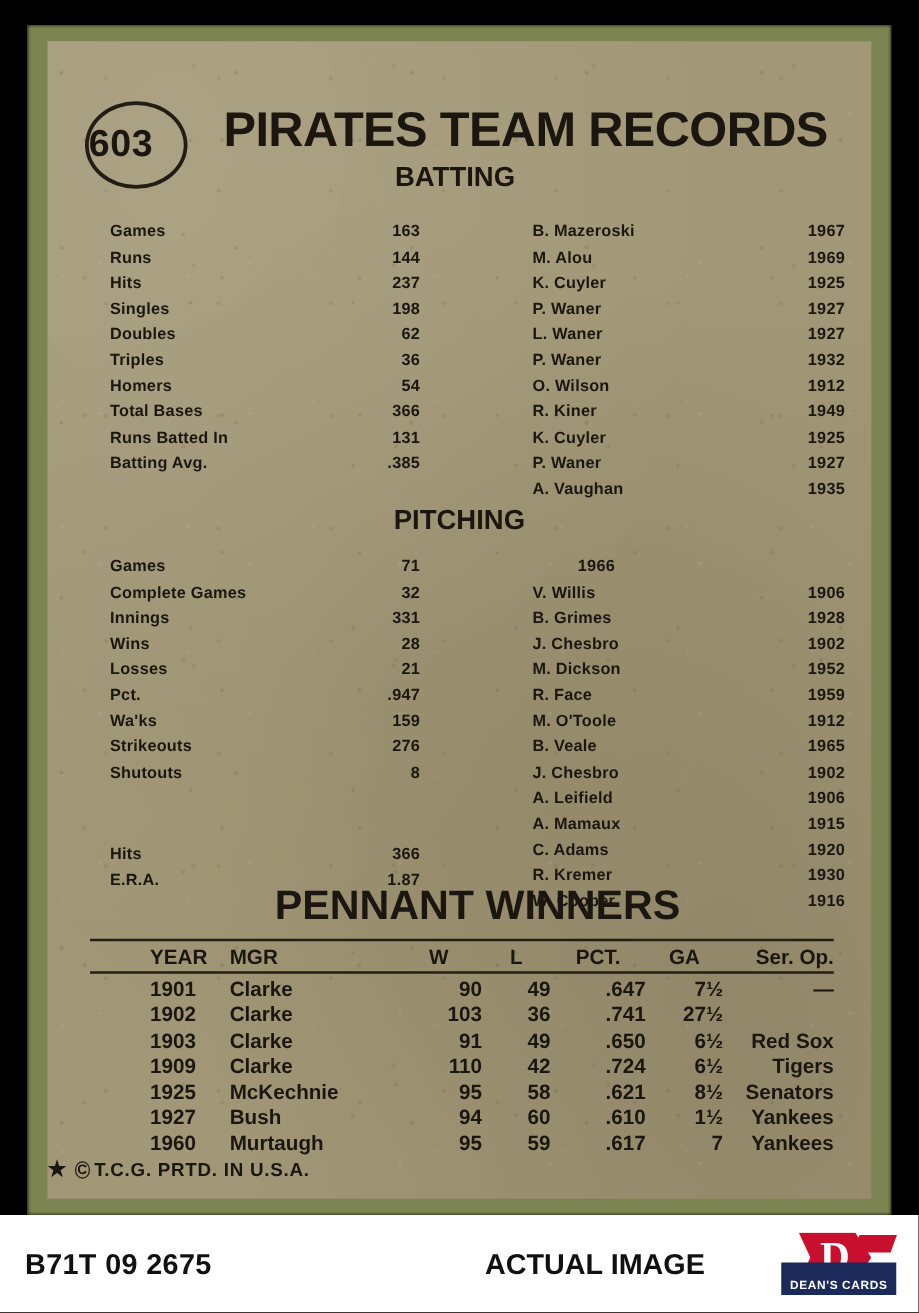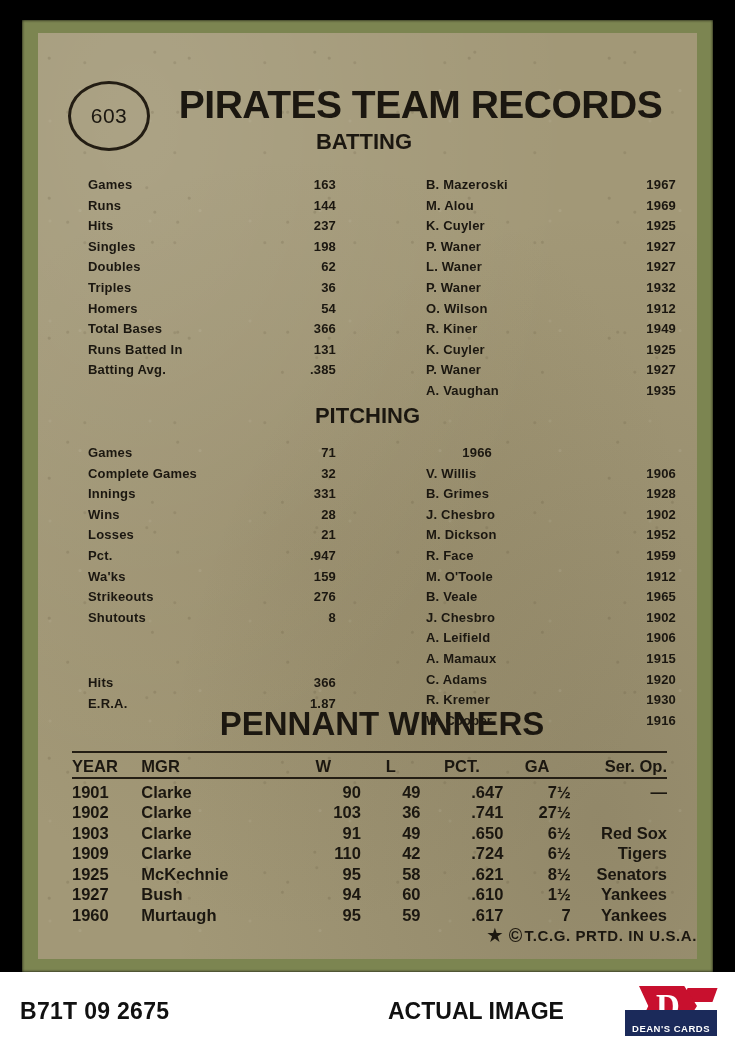--- a/index.html
+++ b/index.html
@@ -55,23 +55,23 @@
     background-size: 140px 140px, 110px 110px, 90px 90px, 160px 160px, 130px 130px, 170px 170px, 120px 120px, 100px 100px;
   }
 
   
   .card-number {
     position: absolute;
     left: 30px; top: 48px;
     width: 82px; height: 70px;
     border: 3px solid #231d13;
     border-radius: 50%;
-    display: flex; align-items: center; justify-content: center;
-    font-weight: normal;
-    font-size: 21px;
+    display: flex; align-items: center; justify-content: flex-start;
+    font-weight: bold;
+    font-size: 30px;
     letter-spacing: .5px;
   }
   .title {
     position: absolute;
     left: 120px; top: 50px;
     width: 525px;
     text-align: center;
     font-size: 39px;
     font-weight: bold;
     letter-spacing: -0.5px;
@@ -118,39 +118,39 @@
   .pennant {
     position: absolute;
     left: 34px; top: 718px;
     width: 595px;
     font-size: 16.5px;
     font-weight: bold;
   }
   .pennant .hline {
     height: 2px; background: #241e14; margin: 0 0 3px 0;
   }
-  .prow { display: flex; line-height: 20.5px; }
+  .prow { display: flex; line-height: 20.5px; margin-left: 48px; }
   .prow > div { white-space: nowrap; }
   .c-year { width: 72px; }
   .c-mgr  { width: 150px; }
   .c-w    { width: 78px; text-align: right; }
   .c-l    { width: 62px; text-align: right; }
   .c-pct  { width: 86px; text-align: right; }
   .c-ga   { width: 70px; text-align: right; }
   .c-ser  { width: 100px; text-align: right; }
   .head-row .c-w   { text-align: center; }
   .head-row .c-l   { text-align: center; }
   .head-row .c-pct { text-align: center; }
   .head-row .c-ga  { text-align: center; }
   .head-row .c-ser { text-align: right; }
 
   .footer-line {
     position: absolute;
     left: 0; top: 892px; width: 659px;
-    text-align: right;
+    text-align: left;
     font-size: 15px;
     font-weight: bold;
     letter-spacing: .6px;
   }
   .footer-line .star { font-size: 17px; margin-right: 6px; }
   .copy { font-size: 11px; vertical-align: 2px; border: 1px solid #241e14; border-radius: 50%; padding: 0 1px; margin-right: 3px;}
 
   
   .bottombar {
     position: absolute;

